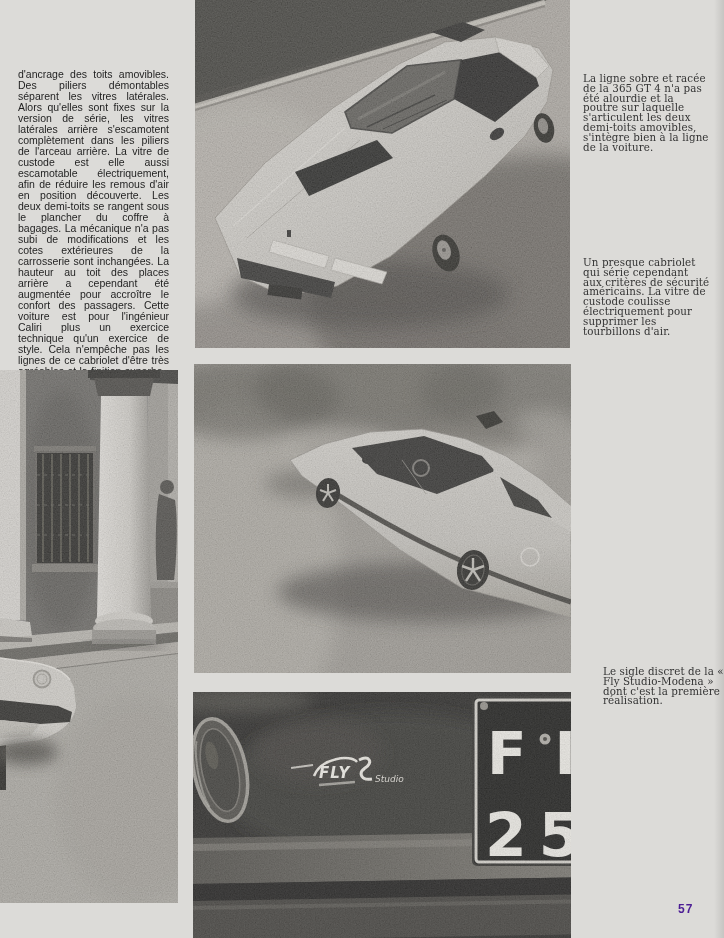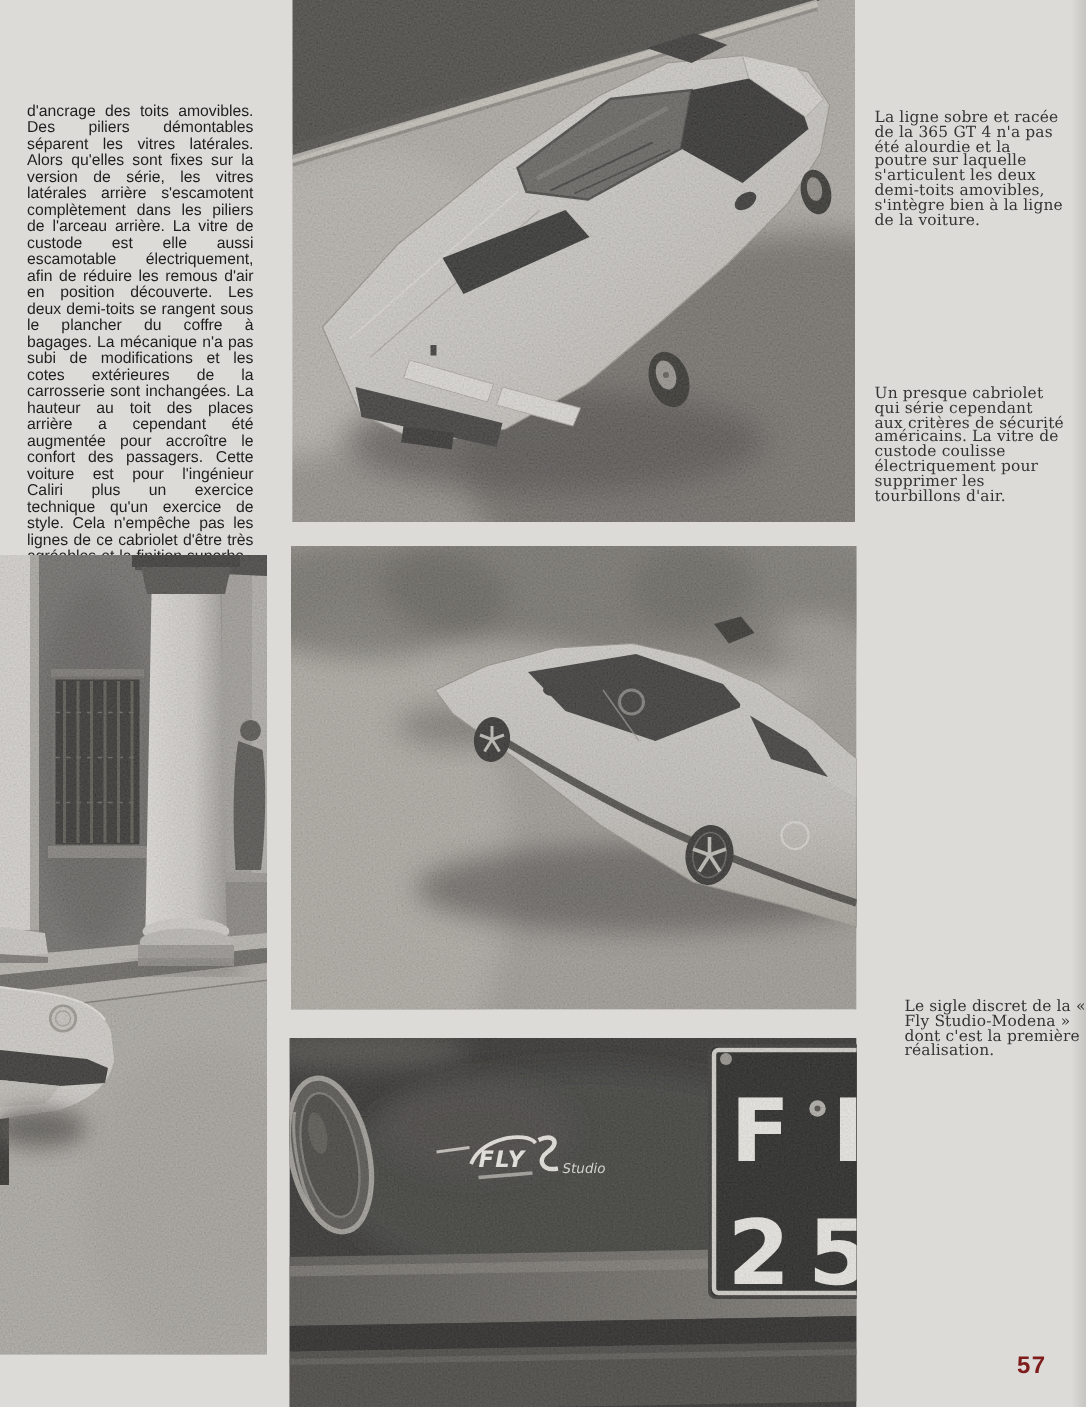--- a/index.html
+++ b/index.html
@@ -25,21 +25,21 @@
   .caption-2{top:258px;}
   .caption-3{top:667px;margin-left:20px;}
   .photo{position:absolute;display:block;}
   .photo svg{display:block;}
   .photo-top{left:195px;top:0;}
   .photo-mid{left:194px;top:364px;}
   .photo-bottom{left:193px;top:692px;}
   .photo-left{left:0;top:370px;}
   .page-number{
     position:absolute;left:678px;top:902px;
-    font-size:16px;font-weight:bold;color:#7f1d1d;letter-spacing:1px;
+    font-size:12px;font-weight:bold;color:#4c1d95;letter-spacing:1px;
   }
 </style>
 </head>
 <body>
 
 <div class="article">d'ancrage des toits amovibles. Des piliers démontables séparent les vitres latérales. Alors qu'elles sont fixes sur la version de série, les vitres latérales arrière s'escamotent complètement dans les piliers de l'arceau arrière. La vitre de custode est elle aussi escamotable électriquement, afin de réduire les remous d'air en position découverte. Les deux demi-toits se rangent sous le plancher du coffre à bagages. La mécanique n'a pas subi de modifications et les cotes extérieures de la carrosserie sont inchangées. La hauteur au toit des places arrière a cependant été augmentée pour accroître le confort des passagers. Cette voiture est pour l'ingénieur Caliri plus un exercice technique qu'un exercice de style. Cela n'empêche pas les lignes de ce cabriolet d'être très agréables et la finition superbe.</div>
 
 <div class="photo photo-top">
 <svg width="375" height="348" viewBox="0 0 375 348">
   <defs>

